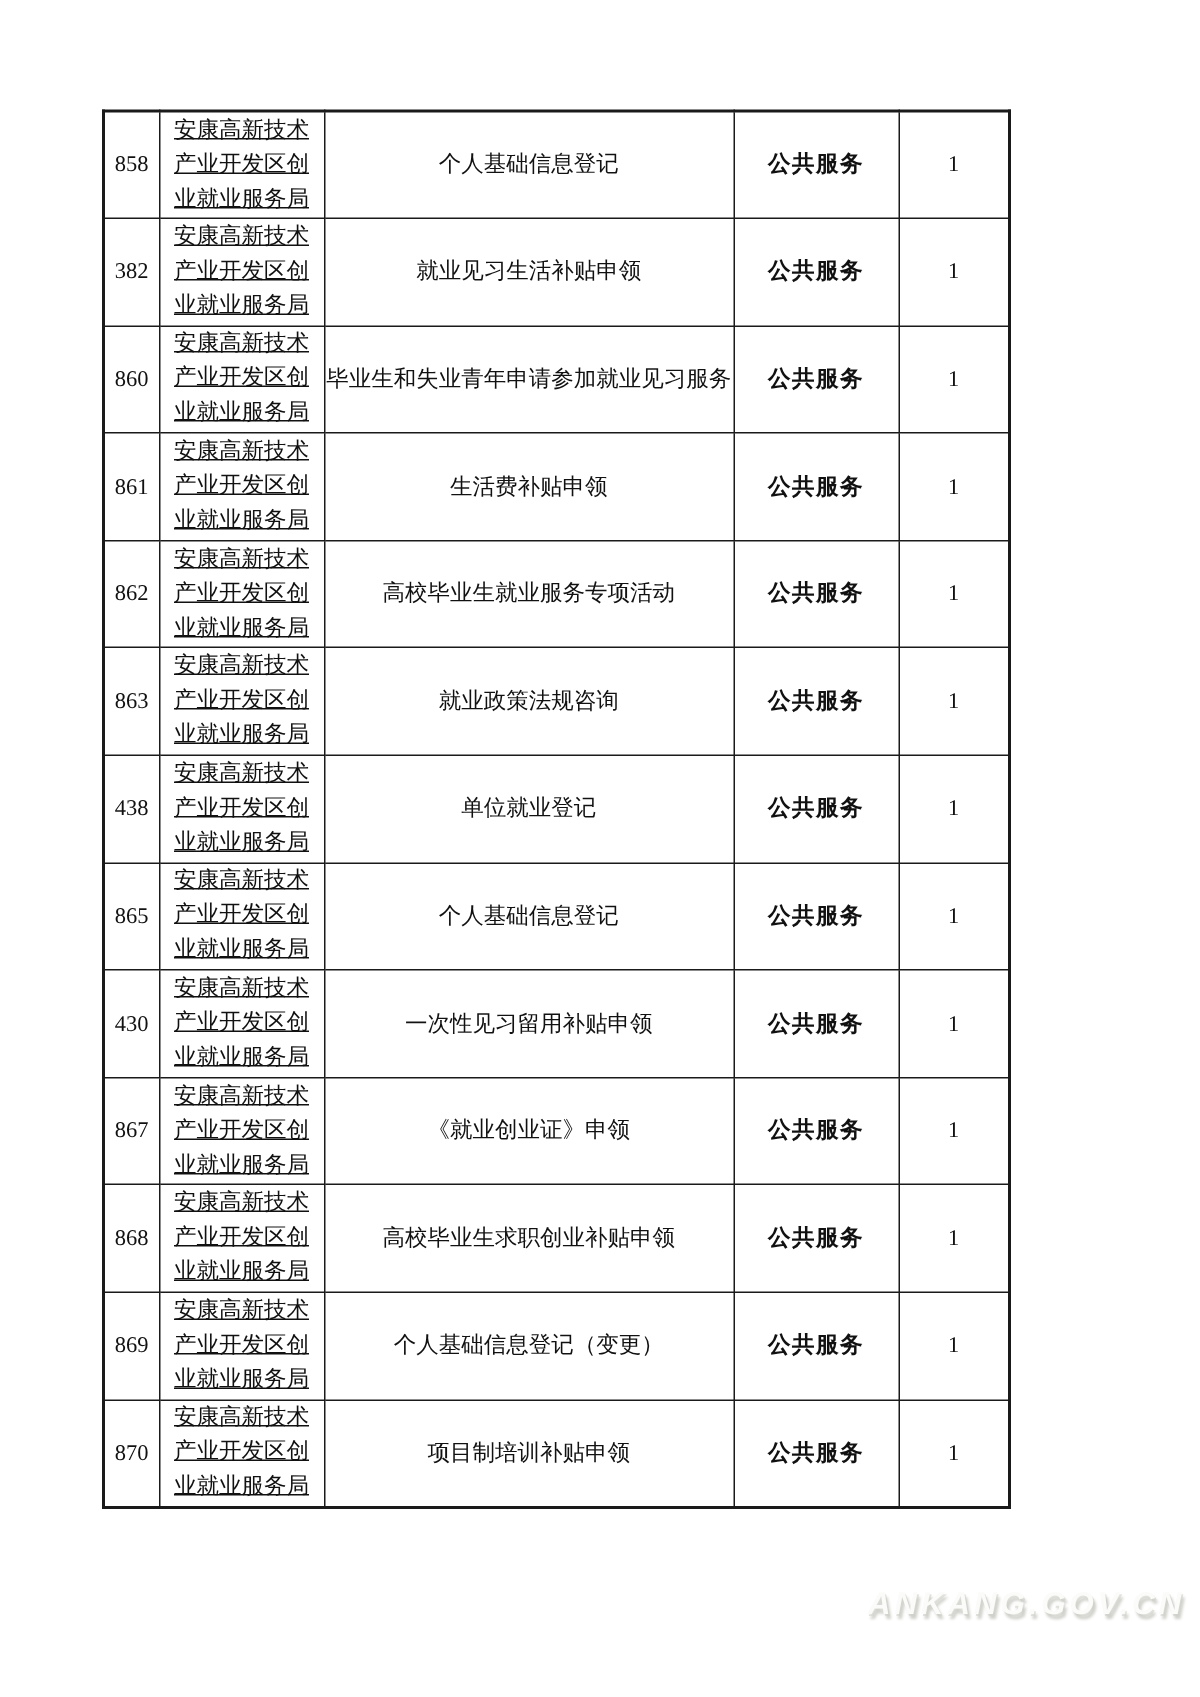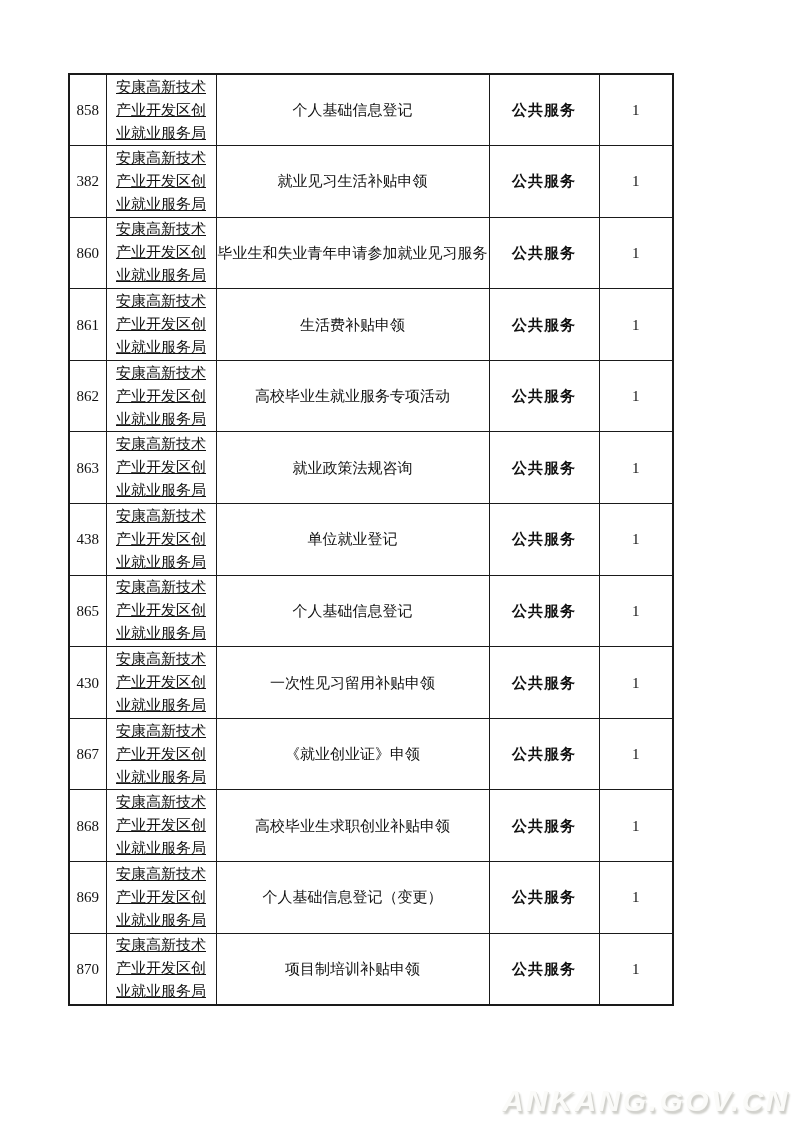--- a/index.html
+++ b/index.html
@@ -51,26 +51,26 @@
     word-break: break-all;
     text-align: center;
     line-height: 23px;
     font-size: 15px;
     text-decoration: underline;
   }
   td.col-item { font-size: 15px; line-height: 21px; }
   td.col-type { letter-spacing: 1px; font-weight: bold; }
   .watermark {
     position: absolute;
-    top: 1084px;
+    top: 1058px;
     right: 10px;
     font-family: "Liberation Sans", "DejaVu Sans", sans-serif;
     font-style: italic;
     font-weight: bold;
-    font-size: 30px;
+    font-size: 21px;
     letter-spacing: 2.5px;
     color: var(--watermark-color);
     text-shadow: 2px 3px 2px var(--watermark-shadow), 1px 1px 0 #e4e4e0;
     user-select: none;
   }
 </style>
 </head>
 <body>
 
 <div class="page">

